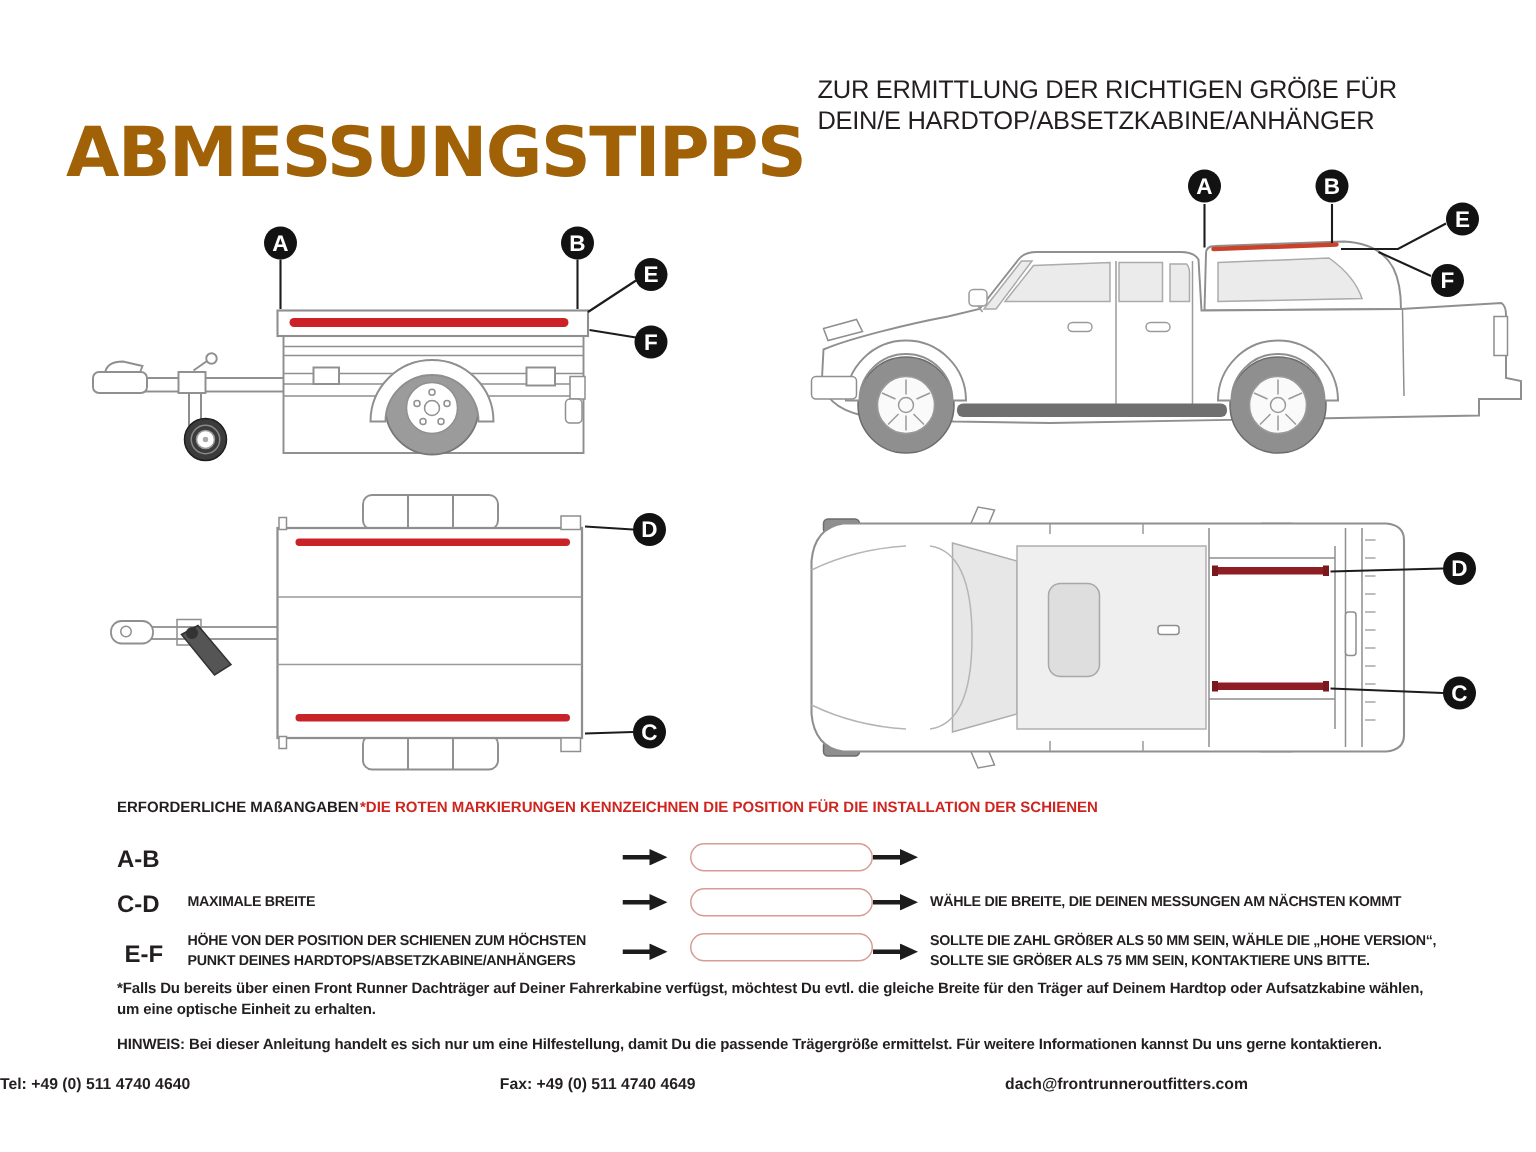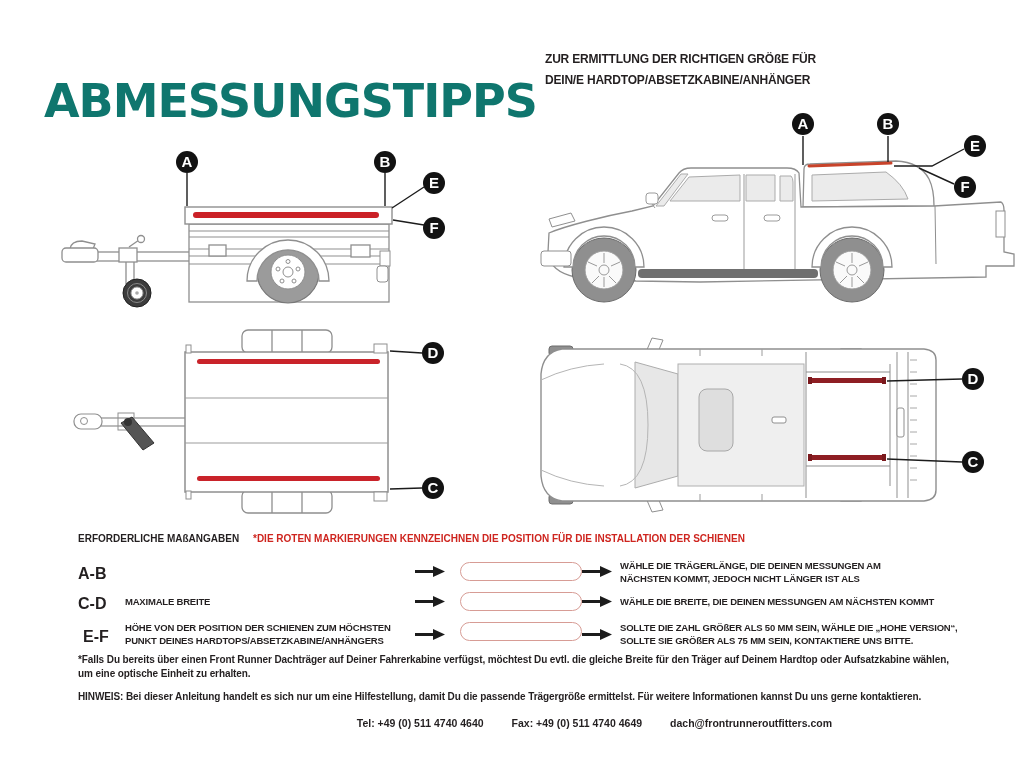--- a/index.html
+++ b/index.html
@@ -1,35 +1,35 @@
 <!DOCTYPE html>
 <html><head>
 <meta charset="utf-8">
 <style>
   html,body{margin:0;padding:0;background:#ffffff;}
   .page{position:relative;width:1024px;height:768px;background:#fff;overflow:hidden;
         font-family:"Liberation Sans",sans-serif;color:#231f20;}
   .abs{position:absolute;}
   .title{left:44px;top:46px;font-family:"DejaVu Sans",sans-serif;font-weight:bold;
-         font-size:46px;letter-spacing:-1px;line-height:1.05;color:#0f766e;}
-  .subtitle{left:545px;top:49px;font-weight:bold;font-size:12px;line-height:21px;
+         font-size:46px;letter-spacing:-1px;line-height:1.05;color:#a16207;}
+  .subtitle{left:545px;top:49px;font-weight:normal;font-size:17px;line-height:21px;
             letter-spacing:-0.2px;white-space:pre-line;}
   .diagram{position:absolute;}
   .sec-heading{left:78px;top:533px;font-size:10px;font-weight:bold;letter-spacing:0;}
-  .sec-note{left:240px;top:533px;font-size:10px;font-weight:bold;color:#ce251f;padding-left:13px;}
+  .sec-note{left:240px;top:533px;font-size:10px;font-weight:bold;color:#ce251f;}
   .row-id{font-size:16px;font-weight:bold;}
   .row-label{font-size:9.5px;font-weight:bold;letter-spacing:-0.2px;line-height:13px;white-space:pre-line;}
   .row-instr{font-size:9.5px;font-weight:bold;letter-spacing:-0.2px;line-height:13px;white-space:pre-line;}
   .pill{position:absolute;width:104px;height:17px;background:#fff;border:1.2px solid #d79c95;
         border-radius:10px;outline:none;padding:0 8px;font-size:10px;font-family:"Liberation Sans",sans-serif;}
   .arrow{position:absolute;width:30px;height:11px;}
   .footnote{left:78px;top:653px;width:930px;font-size:10px;font-weight:bold;line-height:13.5px;
             letter-spacing:-0.1px;white-space:pre-line;}
   .hinweis{left:78px;top:691px;width:930px;font-size:10px;font-weight:bold;letter-spacing:-0.1px;}
-  .footer{left:0;top:717px;width:832px;display:flex;justify-content:flex-end;gap:28px;
+  .footer{left:0;top:717px;width:832px;display:flex;justify-content:space-between;gap:28px;
           font-size:10.5px;font-weight:bold;}
   svg text.mletter{font-family:"Liberation Sans",sans-serif;font-weight:bold;font-size:15px;fill:#ffffff;}
 </style>
 </head>
 <body>
 
 <div class="page">
 
   <h1 class="abs title">ABMESSUNGSTIPPS</h1>
   <div class="abs subtitle">ZUR ERMITTLUNG DER RICHTIGEN GRÖßE FÜR
@@ -280,22 +280,20 @@
   <div class="abs row-id" style="left:78px;top:565px">A-B</div>
   <svg class="arrow" style="left:415px;top:566px" viewBox="0 0 30 11">
     <path d="M0 5.5 H19" stroke="#1c1c1c" stroke-width="3"></path>
       <polygon points="18,0 30,5.5 18,11" fill="#1c1c1c"></polygon>
   </svg>
   <input class="pill" style="left: 460px; top: 562px;" type="text" value="">
   <svg class="arrow" style="left:582px;top:566px" viewBox="0 0 30 11">
     <path d="M0 5.5 H19" stroke="#1c1c1c" stroke-width="3"></path>
       <polygon points="18,0 30,5.5 18,11" fill="#1c1c1c"></polygon>
   </svg>
-  <div class="abs row-instr" style="left:620px;top:559px">WÄHLE DIE TRÄGERLÄNGE, DIE DEINEN MESSUNGEN AM
-NÄCHSTEN KOMMT, JEDOCH NICHT LÄNGER IST ALS</div>
 
   <div class="abs row-id" style="left:78px;top:595px">C-D</div>
   <div class="abs row-label" style="left:125px;top:595px">MAXIMALE BREITE</div>
   <svg class="arrow" style="left:415px;top:596px" viewBox="0 0 30 11">
     <path d="M0 5.5 H19" stroke="#1c1c1c" stroke-width="3"></path>
       <polygon points="18,0 30,5.5 18,11" fill="#1c1c1c"></polygon>
   </svg>
   <input class="pill" style="left: 460px; top: 592px;" type="text" value="">
   <svg class="arrow" style="left:582px;top:596px" viewBox="0 0 30 11">
     <path d="M0 5.5 H19" stroke="#1c1c1c" stroke-width="3"></path>

